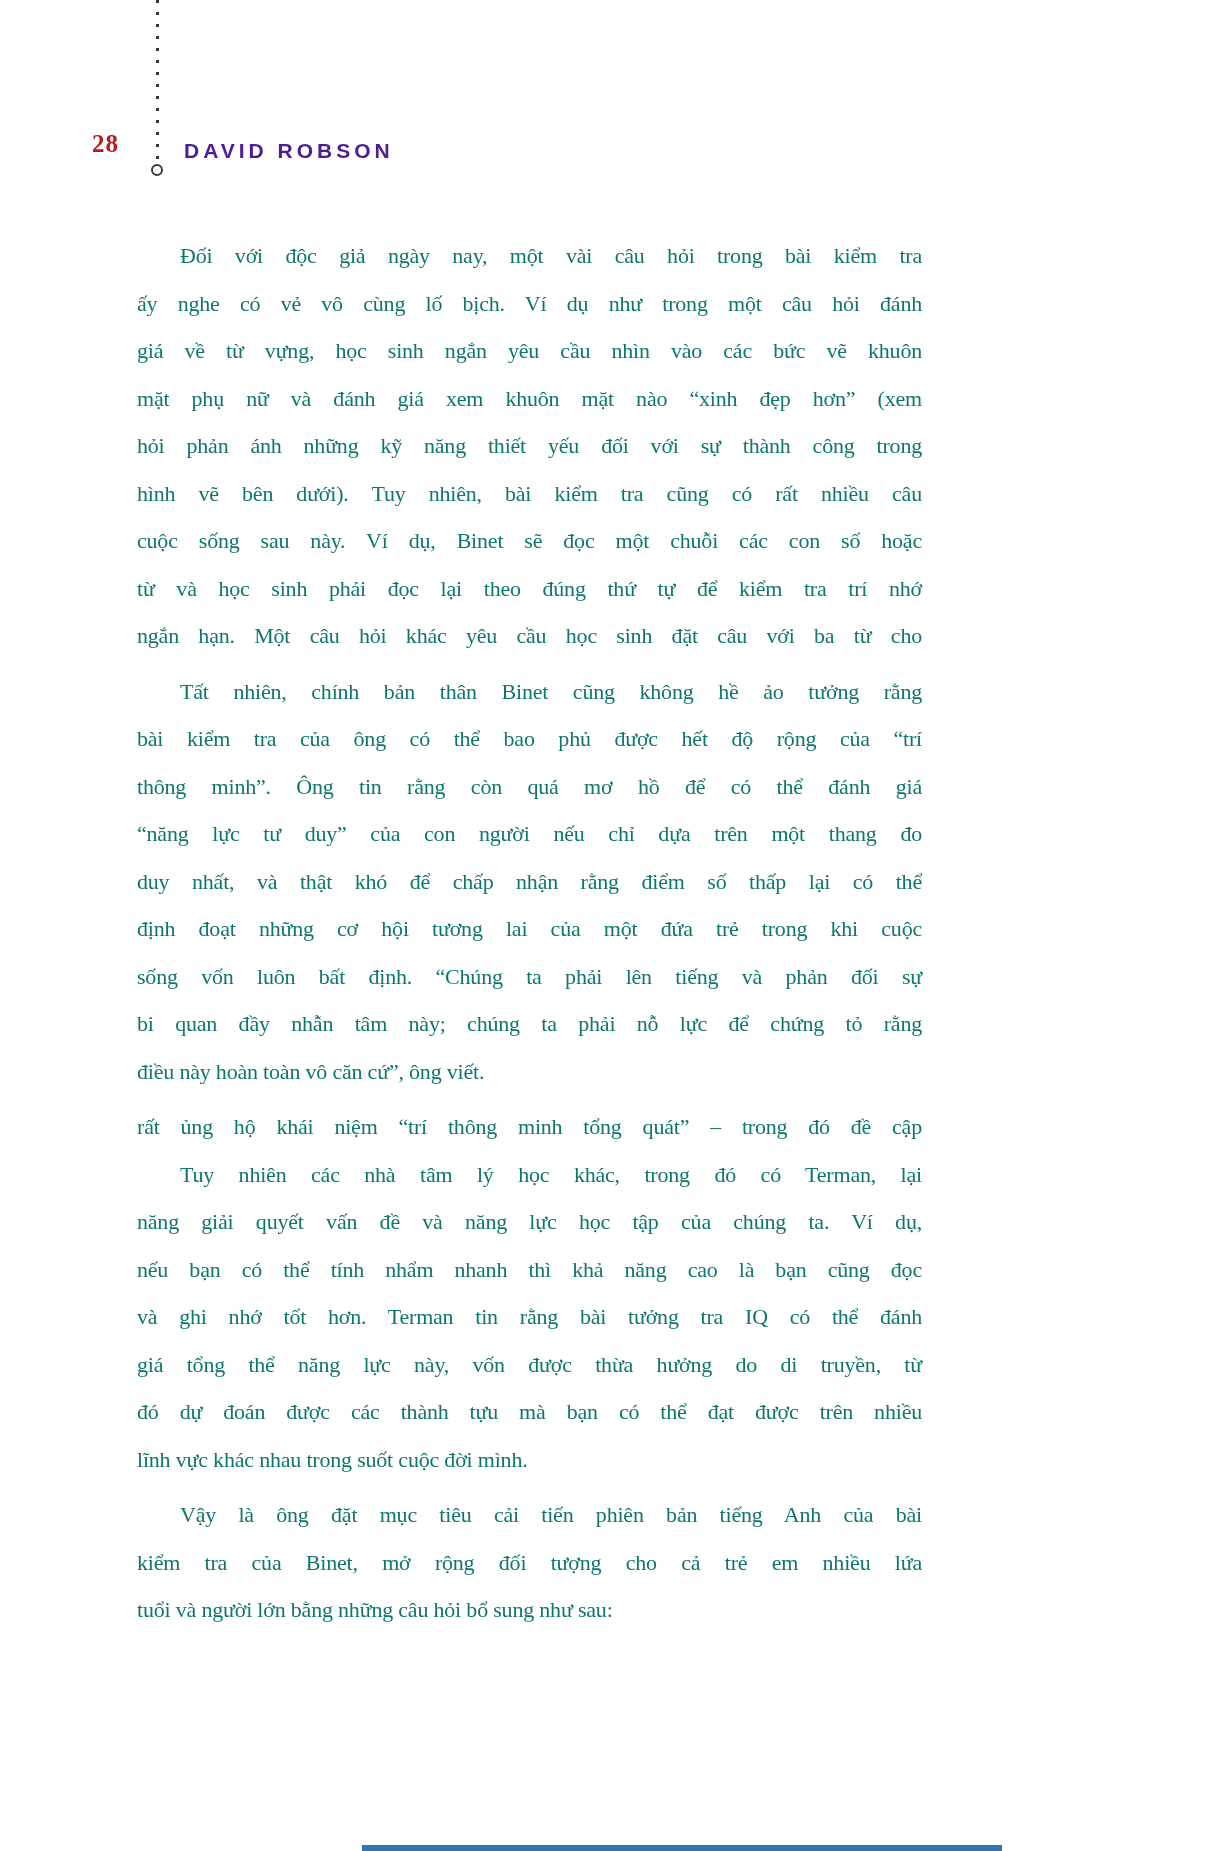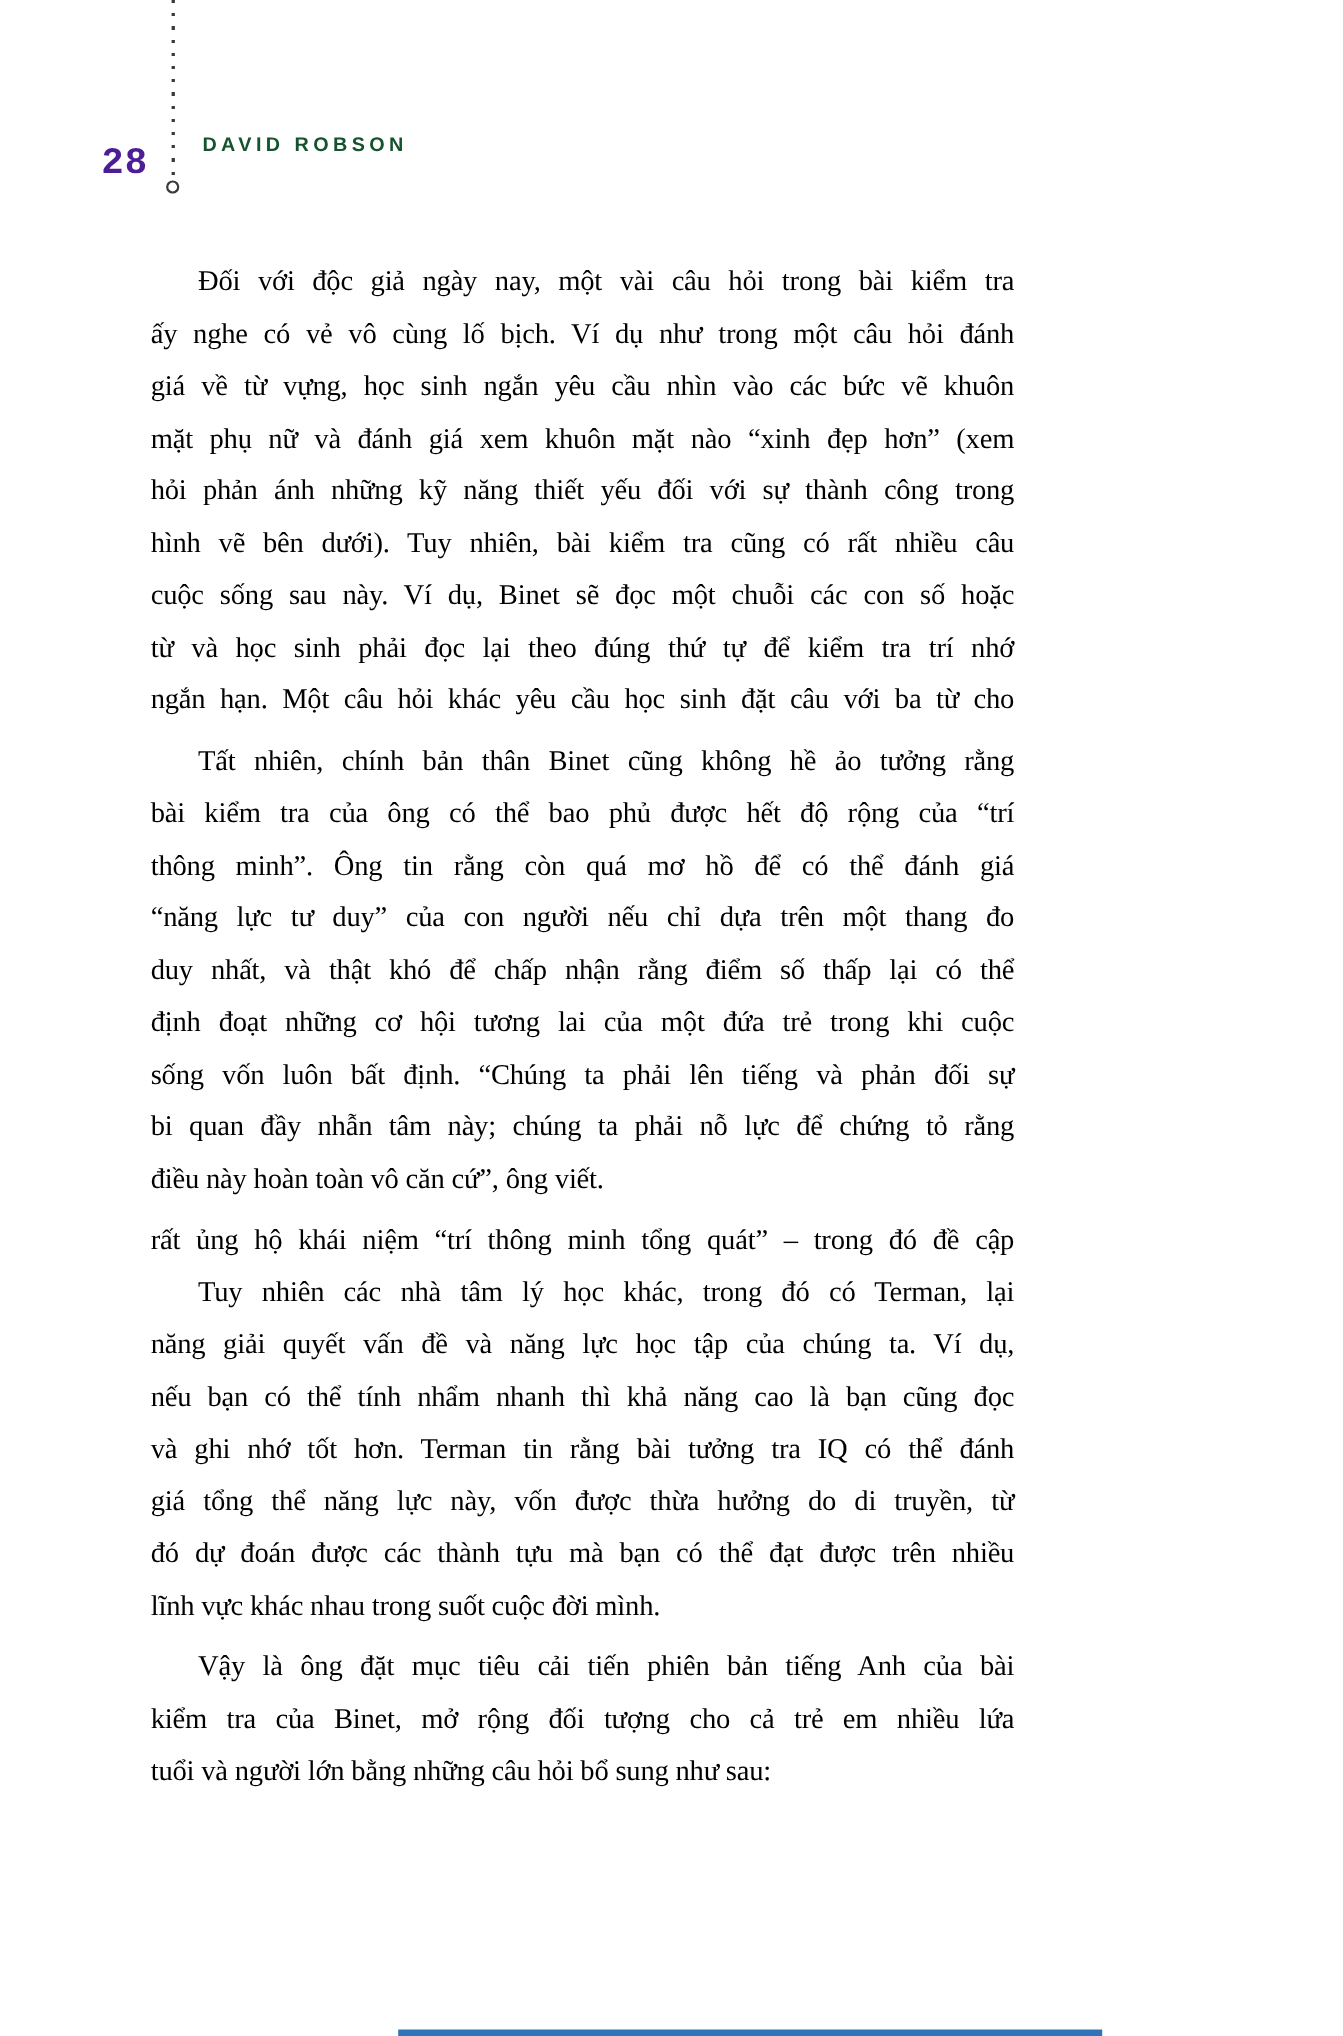--- a/index.html
+++ b/index.html
@@ -10,35 +10,35 @@
     background: #ffffff;
     overflow: hidden;
     font-family: "Liberation Serif", serif;
   }
 
   
   .page-number {
     position: absolute;
     left: 92px;
     top: 130px;
-    font-family: Liberation Mono, monospace;
+    font-family: Liberation Serif, serif;
     font-weight: bold;
-    font-size: 34px;
-    color: #4c1d95;
+    font-size: 25px;
+    color: #b91c1c;
     letter-spacing: 1px;
   }
   .running-head {
     position: absolute;
     left: 184px;
-    top: 121px;
+    top: 139px;
     font-family: "Liberation Sans", sans-serif;
     font-weight: 600;
-    font-size: 18px;
+    font-size: 21px;
     letter-spacing: 4px;
-    color: #14532d;
+    color: #4c1d95;
     white-space: nowrap;
   }
   .dotted-rule {
     position: absolute;
     left: 156px;
     top: 0;
     width: 3px;
     height: 160px;
     background: repeating-linear-gradient(
       to bottom,
@@ -56,23 +56,23 @@
     border-radius: 50%;
     background: transparent;
   }
 
   
   .body-text {
     position: absolute;
     left: 137px;
     top: 232px;
     width: 785px;
-    font-size: 26px;
+    font-size: 22px;
     line-height: 47.5px;
-    color: #000000;
+    color: #0f766e;
     letter-spacing: -0.2px;
   }
   .para { margin: 0 0 8px 0; }
   .line {
     text-align: justify;
     text-align-last: justify;
   }
   .line.first { text-indent: 43px; }
   .line.last  { text-align-last: left; }
 

